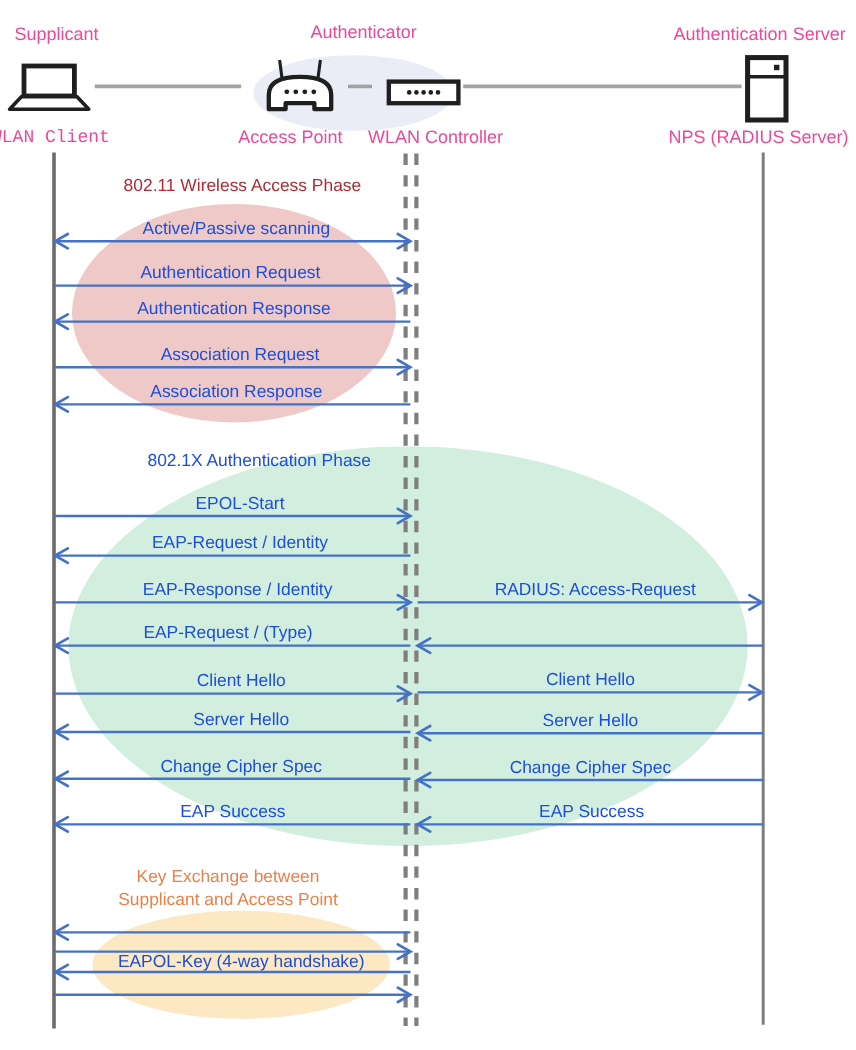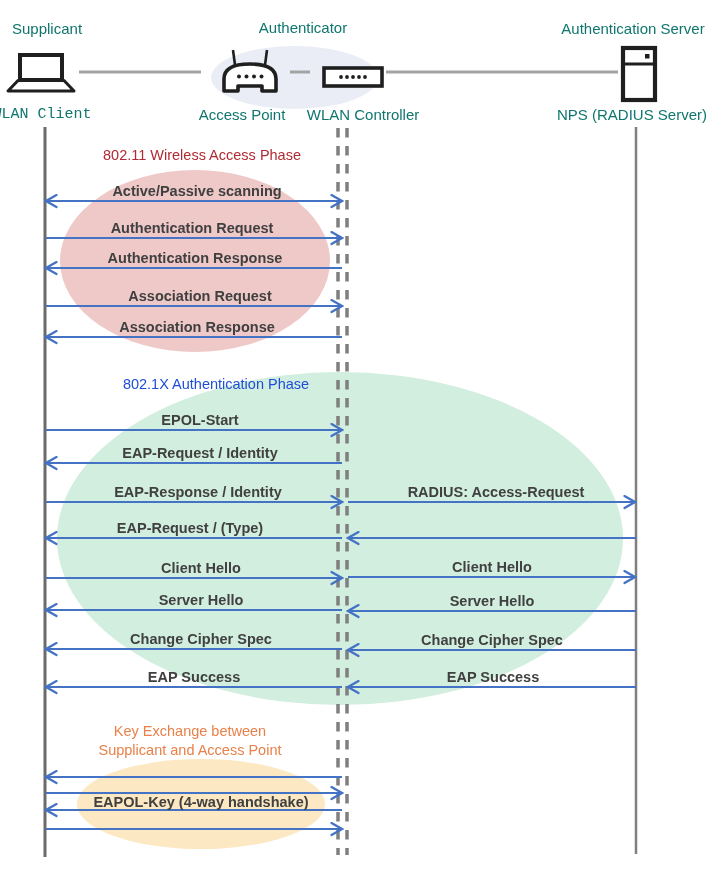--- a/index.html
+++ b/index.html
@@ -1,23 +1,23 @@
 <!DOCTYPE html>
 <html><head>
 <meta charset="utf-8">
 <style>
   html,body { margin:0; padding:0; background:#ffffff; }
   #canvas {
     position:relative; width:713px; height:875px; background:#ffffff;
     font-family:"Liberation Sans", sans-serif; color:#262626; overflow:hidden;
   }
-  .lbl { position:absolute; white-space:nowrap; font-size:15px; color:#0f766e; }
+  .lbl { position:absolute; white-space:nowrap; font-size:15px; color:#ec4899; }
   .ctr { transform:translateX(-50%); }
-  .msg { position:absolute; white-space:nowrap; font-size:14.5px; color:#404040;
-         transform:translateX(-50%); z-index:3;font-weight:bold; }
+  .msg { position:absolute; white-space:nowrap; font-size:14.5px; color:#1d4ed8;
+         transform:translateX(-50%); z-index:3; }
   .phase-title { position:absolute; white-space:nowrap; font-size:14.5px;
                  transform:translateX(-50%); z-index:3; text-align:center; }
   .ellipse { position:absolute; border-radius:50%; z-index:0; }
   #arrow-layer { position:absolute; left:0; top:0; z-index:2; }
   #icon-layer svg { position:absolute; z-index:1; overflow:visible; }
   .p1 { color:#B02B33; }
   .p2 { color:#1d4ed8;margin-left:16px; }
   .p3 { color:#E8814A; line-height:19px; }
 </style>
 </head>

